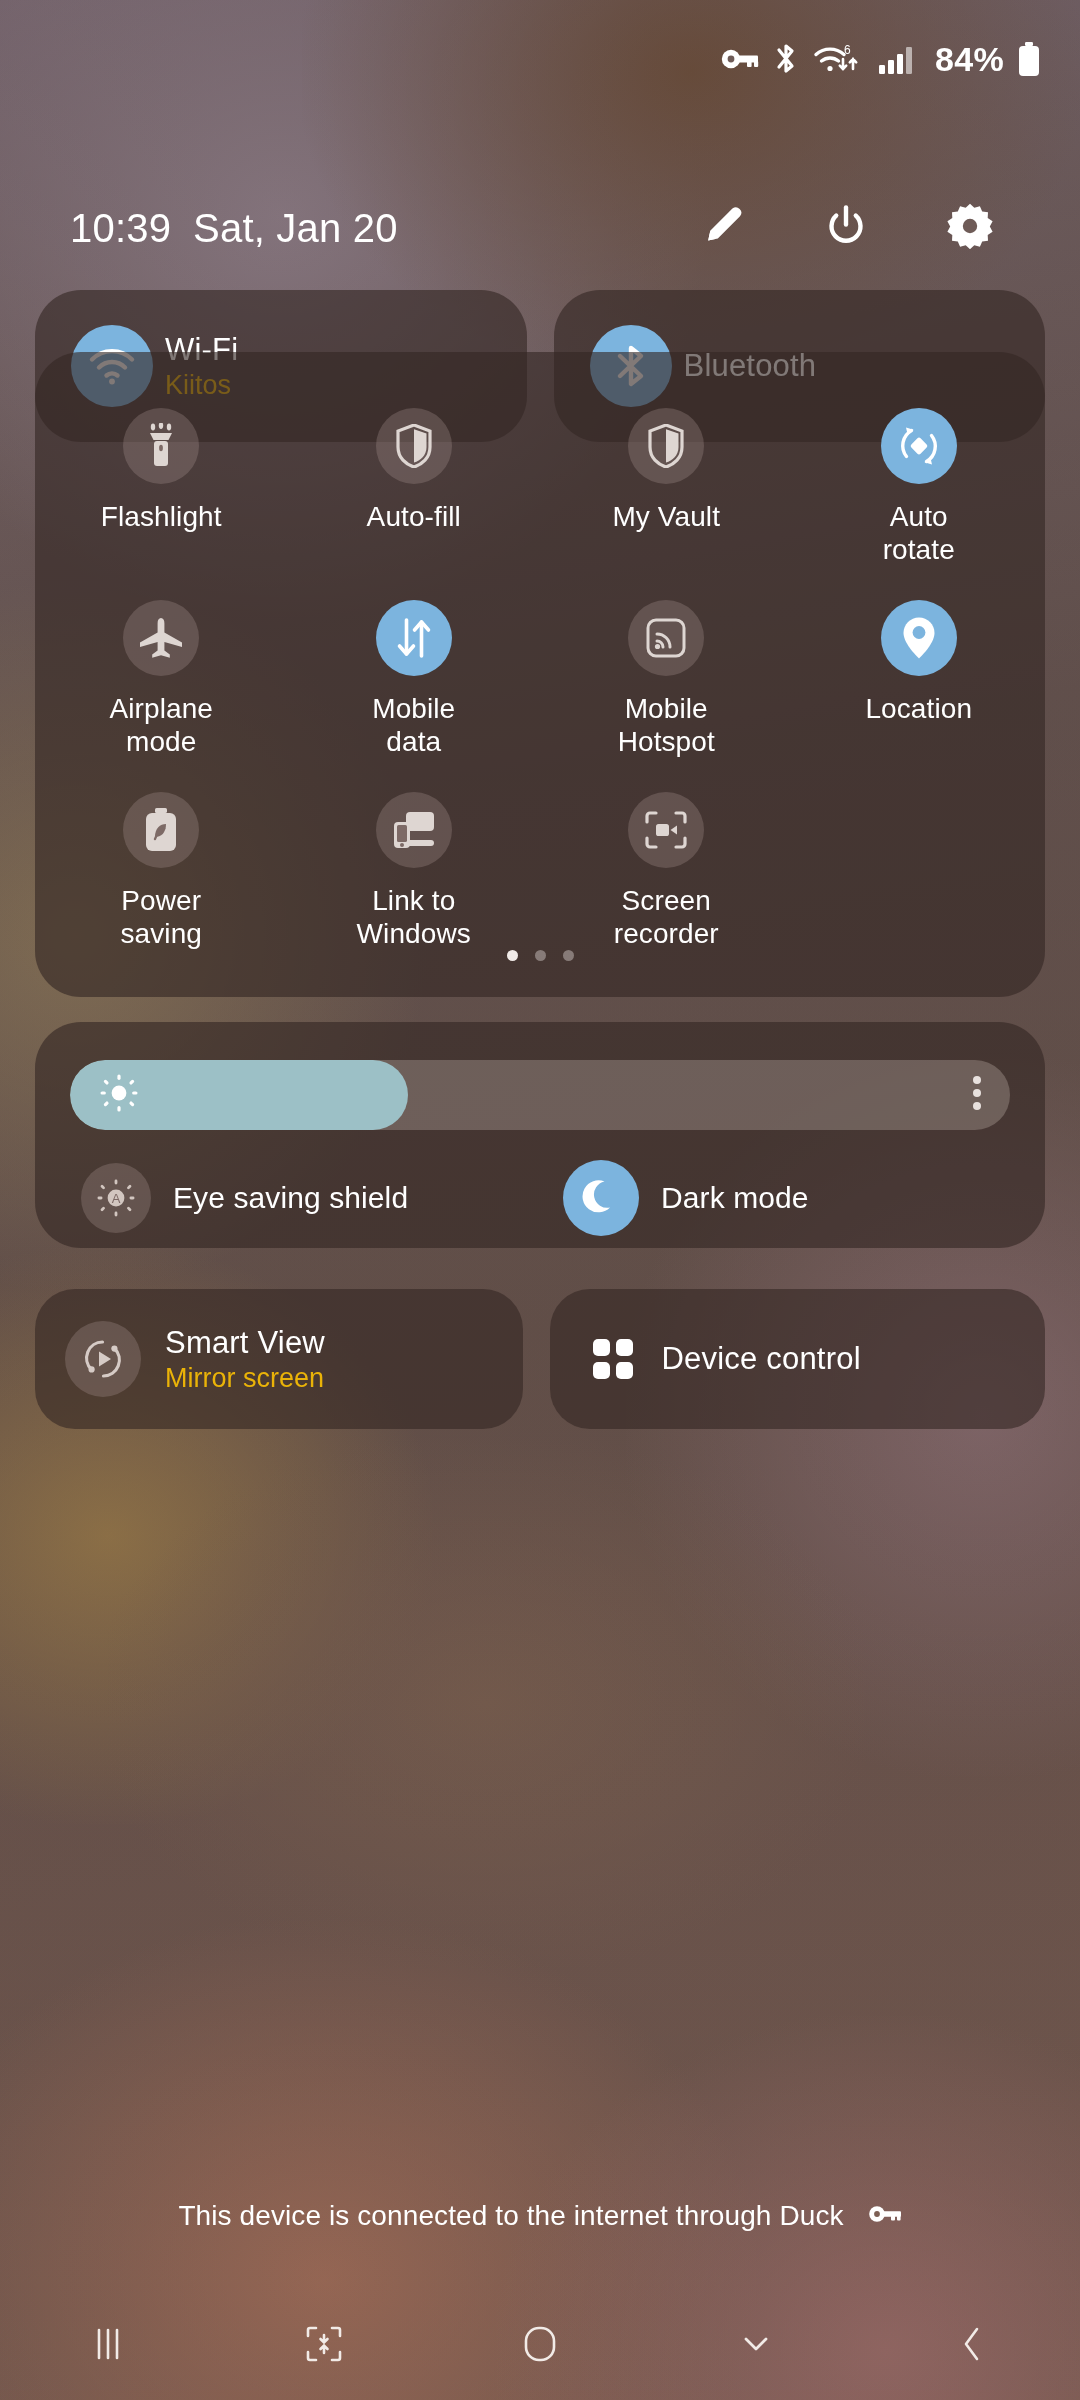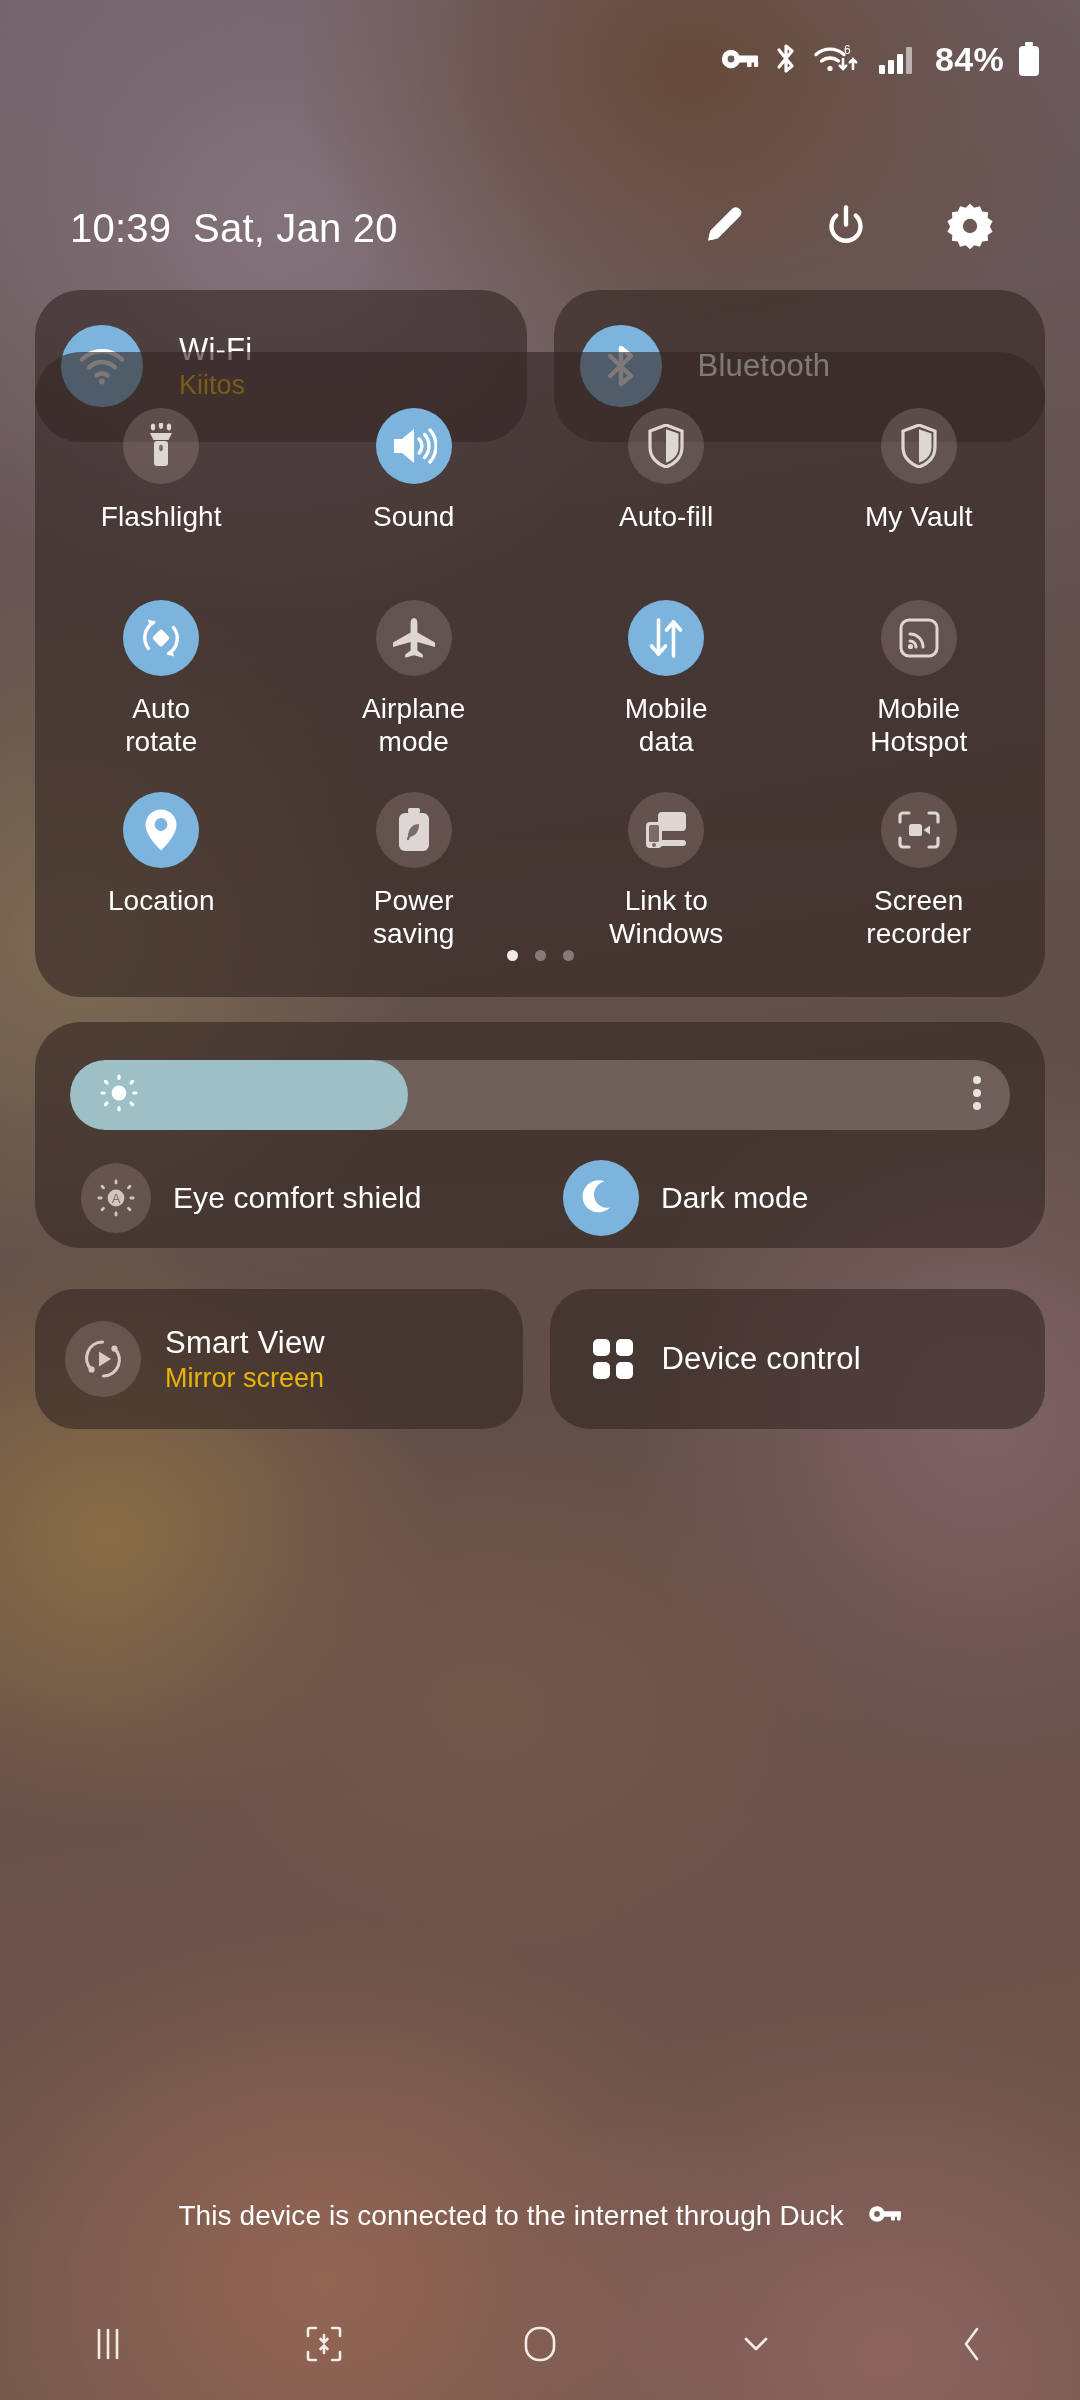--- a/index.html
+++ b/index.html
@@ -55,21 +55,21 @@
   .clockdate { font-size:40px; font-weight:400; letter-spacing:.2px; display:flex; gap:22px; }
   .hdr-icons { margin-left:auto; display:flex; align-items:center; gap:0; }
   .hdr-btn { width:124px; height:84px; display:flex; align-items:center; justify-content:center; }
 
   
   .card { background:rgba(52,38,35,.62); border-radius:46px; }
   .card-sm { background:rgba(52,38,35,.60); border-radius:40px; }
 
   
   .conn-row { position:absolute; top:290px; left:35px; right:35px; height:152px; display:flex; gap:27px; }
-  .conn-tile { flex:1; display:flex; align-items:center; padding-left:26px; gap:36px; }
+  .conn-tile { flex:1; display:flex; align-items:center; padding-left:36px; gap:12px; }
   .circ { border-radius:50%; display:flex; align-items:center; justify-content:center; flex:none; }
   .circ-on  { background:#7cb4de; }
   .circ-off { background:rgba(168,150,145,.30); }
   .c82 { width:82px; height:82px; }
   .c76 { width:76px; height:76px; }
   .c70 { width:70px; height:70px; }
   .conn-txt { display:flex; flex-direction:column; justify-content:center; gap:2px; }
   .conn-title { font-size:31px; font-weight:400; letter-spacing:.2px; }
   .conn-sub { font-size:27px; font-weight:400; color:#eab308; }
 
@@ -258,35 +258,20 @@
                 <ellipse cx="28" cy="4" rx="2.2" ry="3.4"></ellipse>
             <path d="M9 10 h22 l-3.5 7 h-15 Z"></path>
             <rect x="13" y="18" width="14" height="25" rx="3"></rect>
             <ellipse cx="20" cy="25" rx="1.9" ry="3.2" fill="#7d6a66"></ellipse>
           </g>
             </svg>
         </span>
         <span class="tlabel">Flashlight</span>
       </div>
 
-      <div class="tcell">
-        <span class="circ circ-on c76">
-          <svg width="46" height="42" viewBox="0 0 46 42">
-              <g fill="#fff">
-            <path d="M3 14 h8 L23 4 v34 L11 28 H3 Z"></path>
-          </g>
-              <g fill="none" stroke="#fff" stroke-width="3.4" stroke-linecap="round">
-            <path d="M28 14 a10 10 0 0 1 0 14"></path>
-            <path d="M33.5 9.5 a17 17 0 0 1 0 23"></path>
-            <path d="M39 5 a24 24 0 0 1 0 32"></path>
-          </g>
-            </svg>
-        </span>
-        <span class="tlabel">Sound</span>
-      </div>
 
       <div class="tcell">
         <span class="circ circ-off c76">
           <svg width="36" height="44" viewBox="0 0 36 44">
             <path d="M18 1 L34 7 v16 c0 11-8 17.5-16 20 -8-2.5-16-9-16-20 V7 Z" fill="none" stroke="#ded6d2" stroke-width="3.2"></path>
             <path d="M18 5.2 L30.5 9.6 v13.4 c0 8.6-6.2 13.6-12.5 15.6 Z" fill="#ded6d2"></path>
           </svg>
         </span>
         <span class="tlabel">Auto-fill</span>
       </div>
@@ -474,21 +459,21 @@
             <rect x="0.5" y="17.6" width="5" height="2.8" rx="1.4"></rect>
             <rect x="32.5" y="17.6" width="5" height="2.8" rx="1.4"></rect>
             <rect x="4.4" y="5.6" width="2.8" height="5" rx="1.4" transform="rotate(-45 5.8 8.1)"></rect>
             <rect x="30.8" y="27.4" width="2.8" height="5" rx="1.4" transform="rotate(-45 32.2 29.9)"></rect>
             <rect x="4.4" y="27.4" width="2.8" height="5" rx="1.4" transform="rotate(45 5.8 29.9)"></rect>
             <rect x="30.8" y="5.6" width="2.8" height="5" rx="1.4" transform="rotate(45 32.2 8.1)"></rect>
           </g>
           <text x="19" y="24" text-anchor="middle" font-size="13" fill="#7d6a66" font-family="Liberation Sans, sans-serif">A</text>
           </svg>
         </span>
-        <span class="mode-label">Eye comfort shield</span>
+        <span class="mode-label">Eye saving shield</span>
       </div>
       <div class="mode">
         <span class="circ circ-on c76">
           <svg width="38" height="40" viewBox="0 0 38 40">
             <path d="M28 29.5 A16 16 0 1 1 22.5 3.5 A13 13 0 0 0 28 29.5 Z" fill="#fff"></path>
           </svg>
         </span>
         <span class="mode-label">Dark mode</span>
       </div>
     </div>

